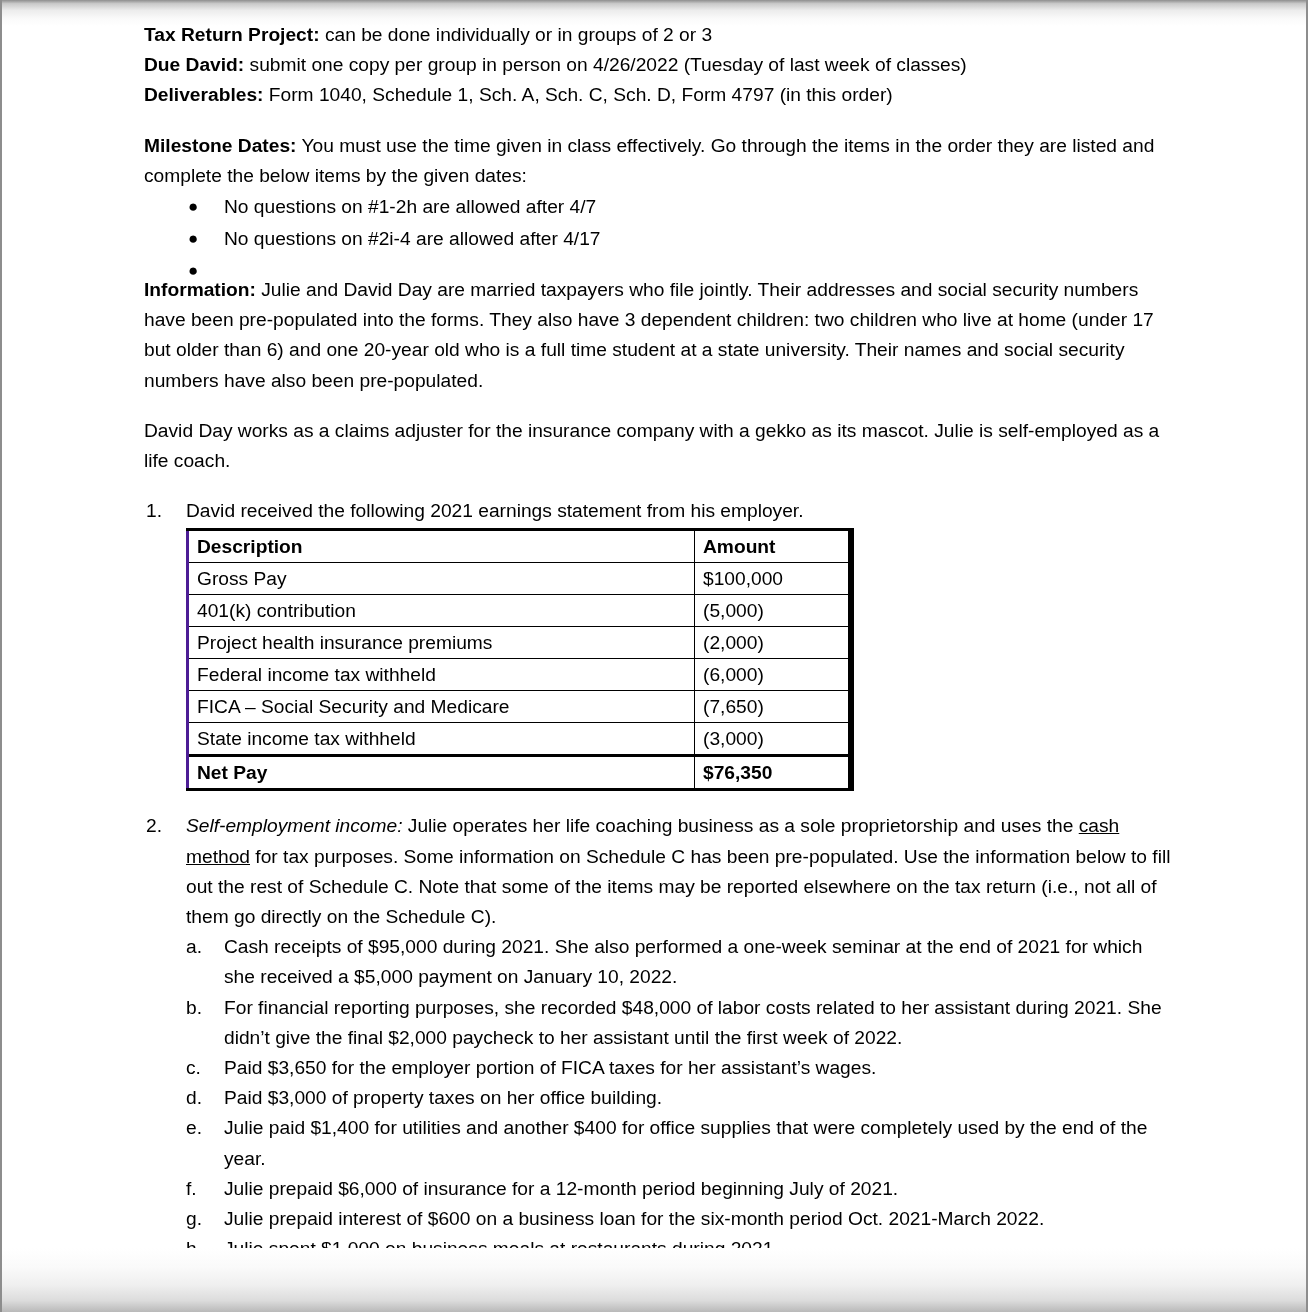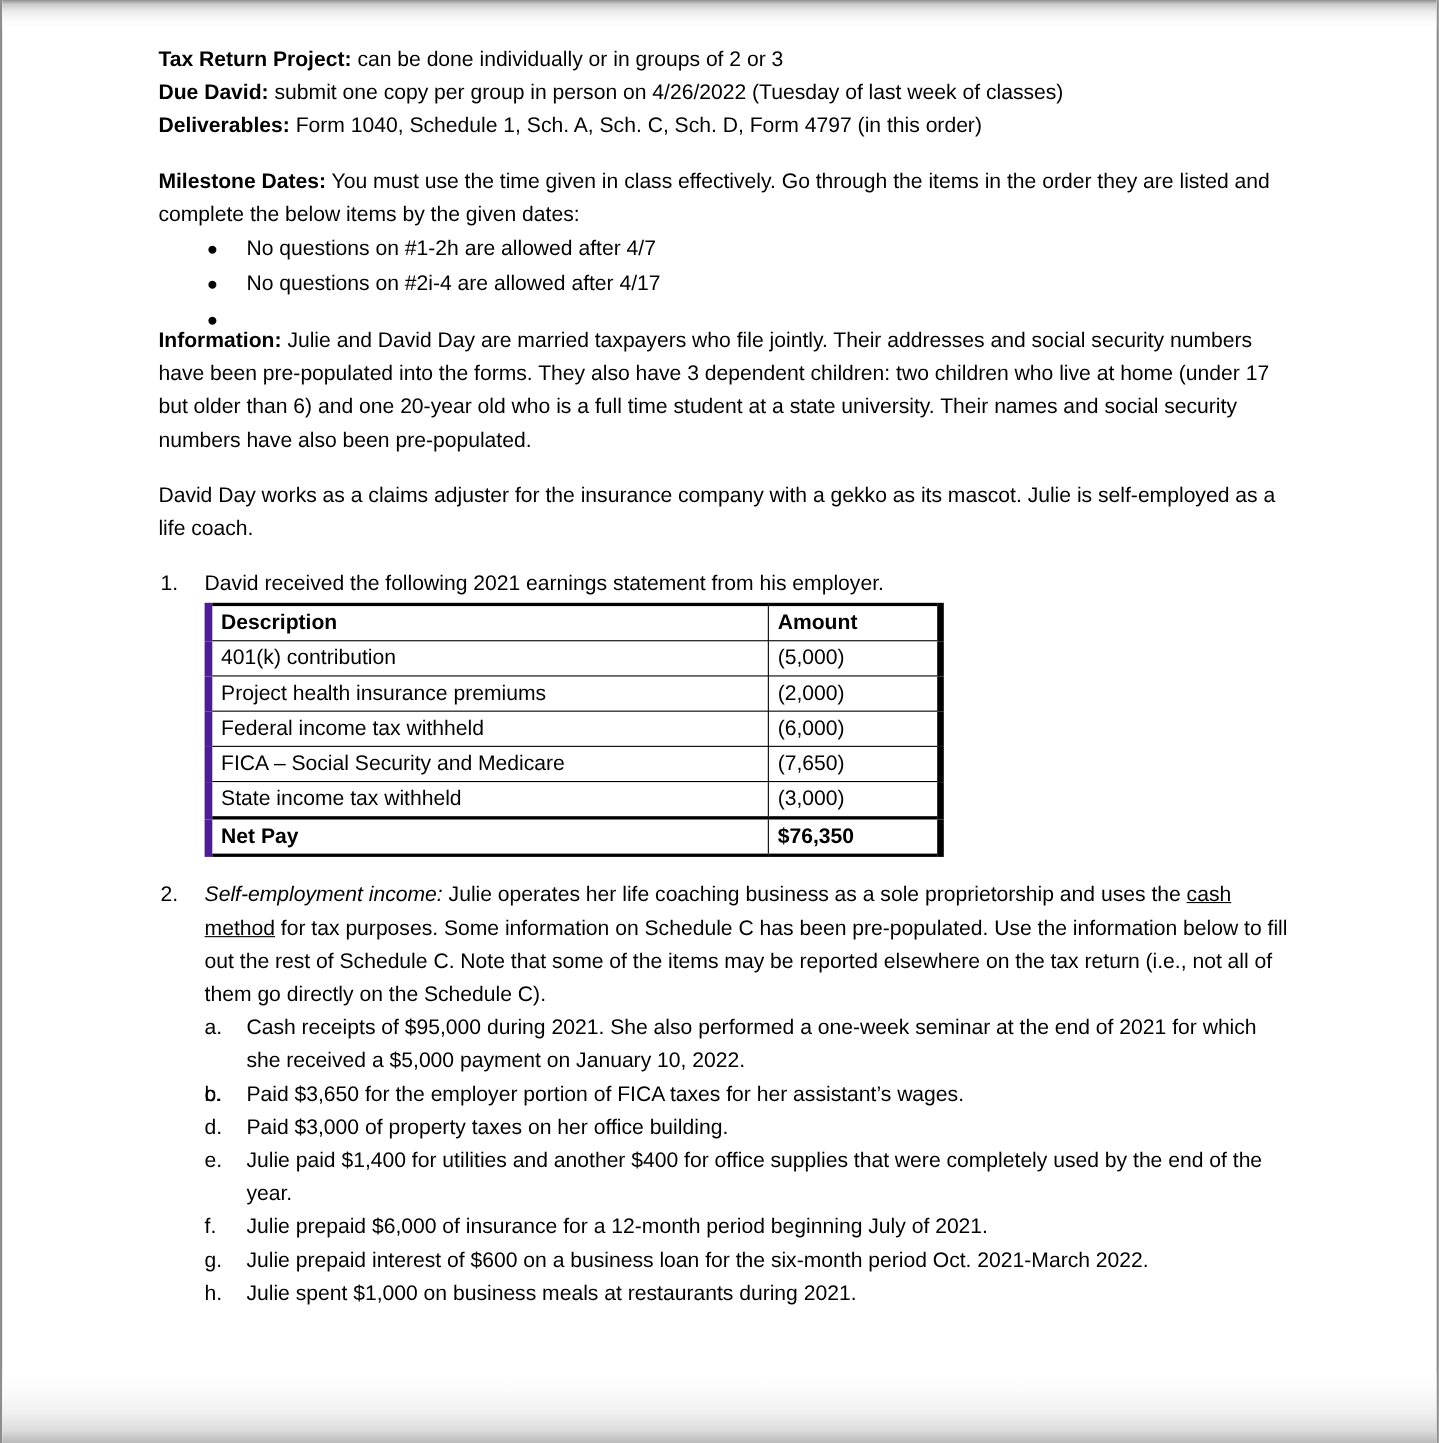--- a/index.html
+++ b/index.html
@@ -48,21 +48,21 @@
     font-size: 19.2px;
     line-height: 30.2px;
     color: #000000;
   }
 
   p {
     margin: 0 0 0 0;
   }
 
   .block-head {
-    padding-top: 40px;
+    padding-top: 20px;
   }
   .para {
     padding-top: 20px;
   }
 
   b, .b { font-weight: bold; }
   i, .i { font-style: italic; text-align: right; }
   u, .u { text-decoration: underline; }
 
   
@@ -153,21 +153,21 @@
   table.earnings {
     outline: none;
   }
   table.earnings tbody tr:last-child td {
     border-bottom: 3px solid #000000;
   }
   table.earnings thead th {
     border-top: 3px solid #000000;
   }
   table.earnings th:first-child, table.earnings td:first-child {
-    border-left: 7px solid #4c1d95;
+    border-left: 3px solid #4c1d95;
   }
   table.earnings th:last-child, table.earnings td:last-child {
     border-right: 6px solid #000000;
   }
 
   .sub-para { padding-top: 0; }
 </style>
 </head>
 <body>
 
@@ -228,20 +228,24 @@
           <div class="earnings-wrap">
             <table class="earnings">
               <thead>
                 <tr>
                   <th class="col-desc">Description</th>
                   <th class="col-amt">Amount</th>
                 </tr>
               </thead>
               <tbody>
                 <tr>
+                  <td>Gross Pay</td>
+                  <td>$100,000</td>
+                </tr>
+                <tr>
                   <td>401(k) contribution</td>
                   <td>(5,000)</td>
                 </tr>
                 <tr>
                   <td>Project health insurance premiums</td>
                   <td>(2,000)</td>
                 </tr>
                 <tr>
                   <td>Federal income tax withheld</td>
                   <td>(6,000)</td>
@@ -267,20 +271,21 @@
           <span class="marker" style="top:20px;">2.</span>
           <p class="sub-para"><span class="i">Self-employment income:</span><span> Julie operates her life coaching business as a sole proprietorship and uses the </span><span class="u">cash method</span><span> for tax purposes. Some information on Schedule C has been pre-populated. Use the information below to fill out the rest of Schedule C. Note that some of the items may be reported elsewhere on the tax return (i.e., not all of them go directly on the Schedule C).</span></p>
 
           <ul class="alphalist">
             <li>
               <span class="marker">a.</span>
               <span>Cash receipts of $95,000 during 2021. She also performed a one-week seminar at the end of 2021 for which she received a $5,000 payment on January 10, 2022.</span>
             </li>
             <li>
               <span class="marker">b.</span>
+              <span>For financial reporting purposes, she recorded $48,000 of labor costs related to her assistant during 2021. She didn’t give the final $2,000 paycheck to her assistant until the first week of 2022.</span>
             </li>
             <li>
               <span class="marker">c.</span>
               <span>Paid $3,650 for the employer portion of FICA taxes for her assistant’s wages.</span>
             </li>
             <li>
               <span class="marker">d.</span>
               <span>Paid $3,000 of property taxes on her office building.</span>
             </li>
             <li>

